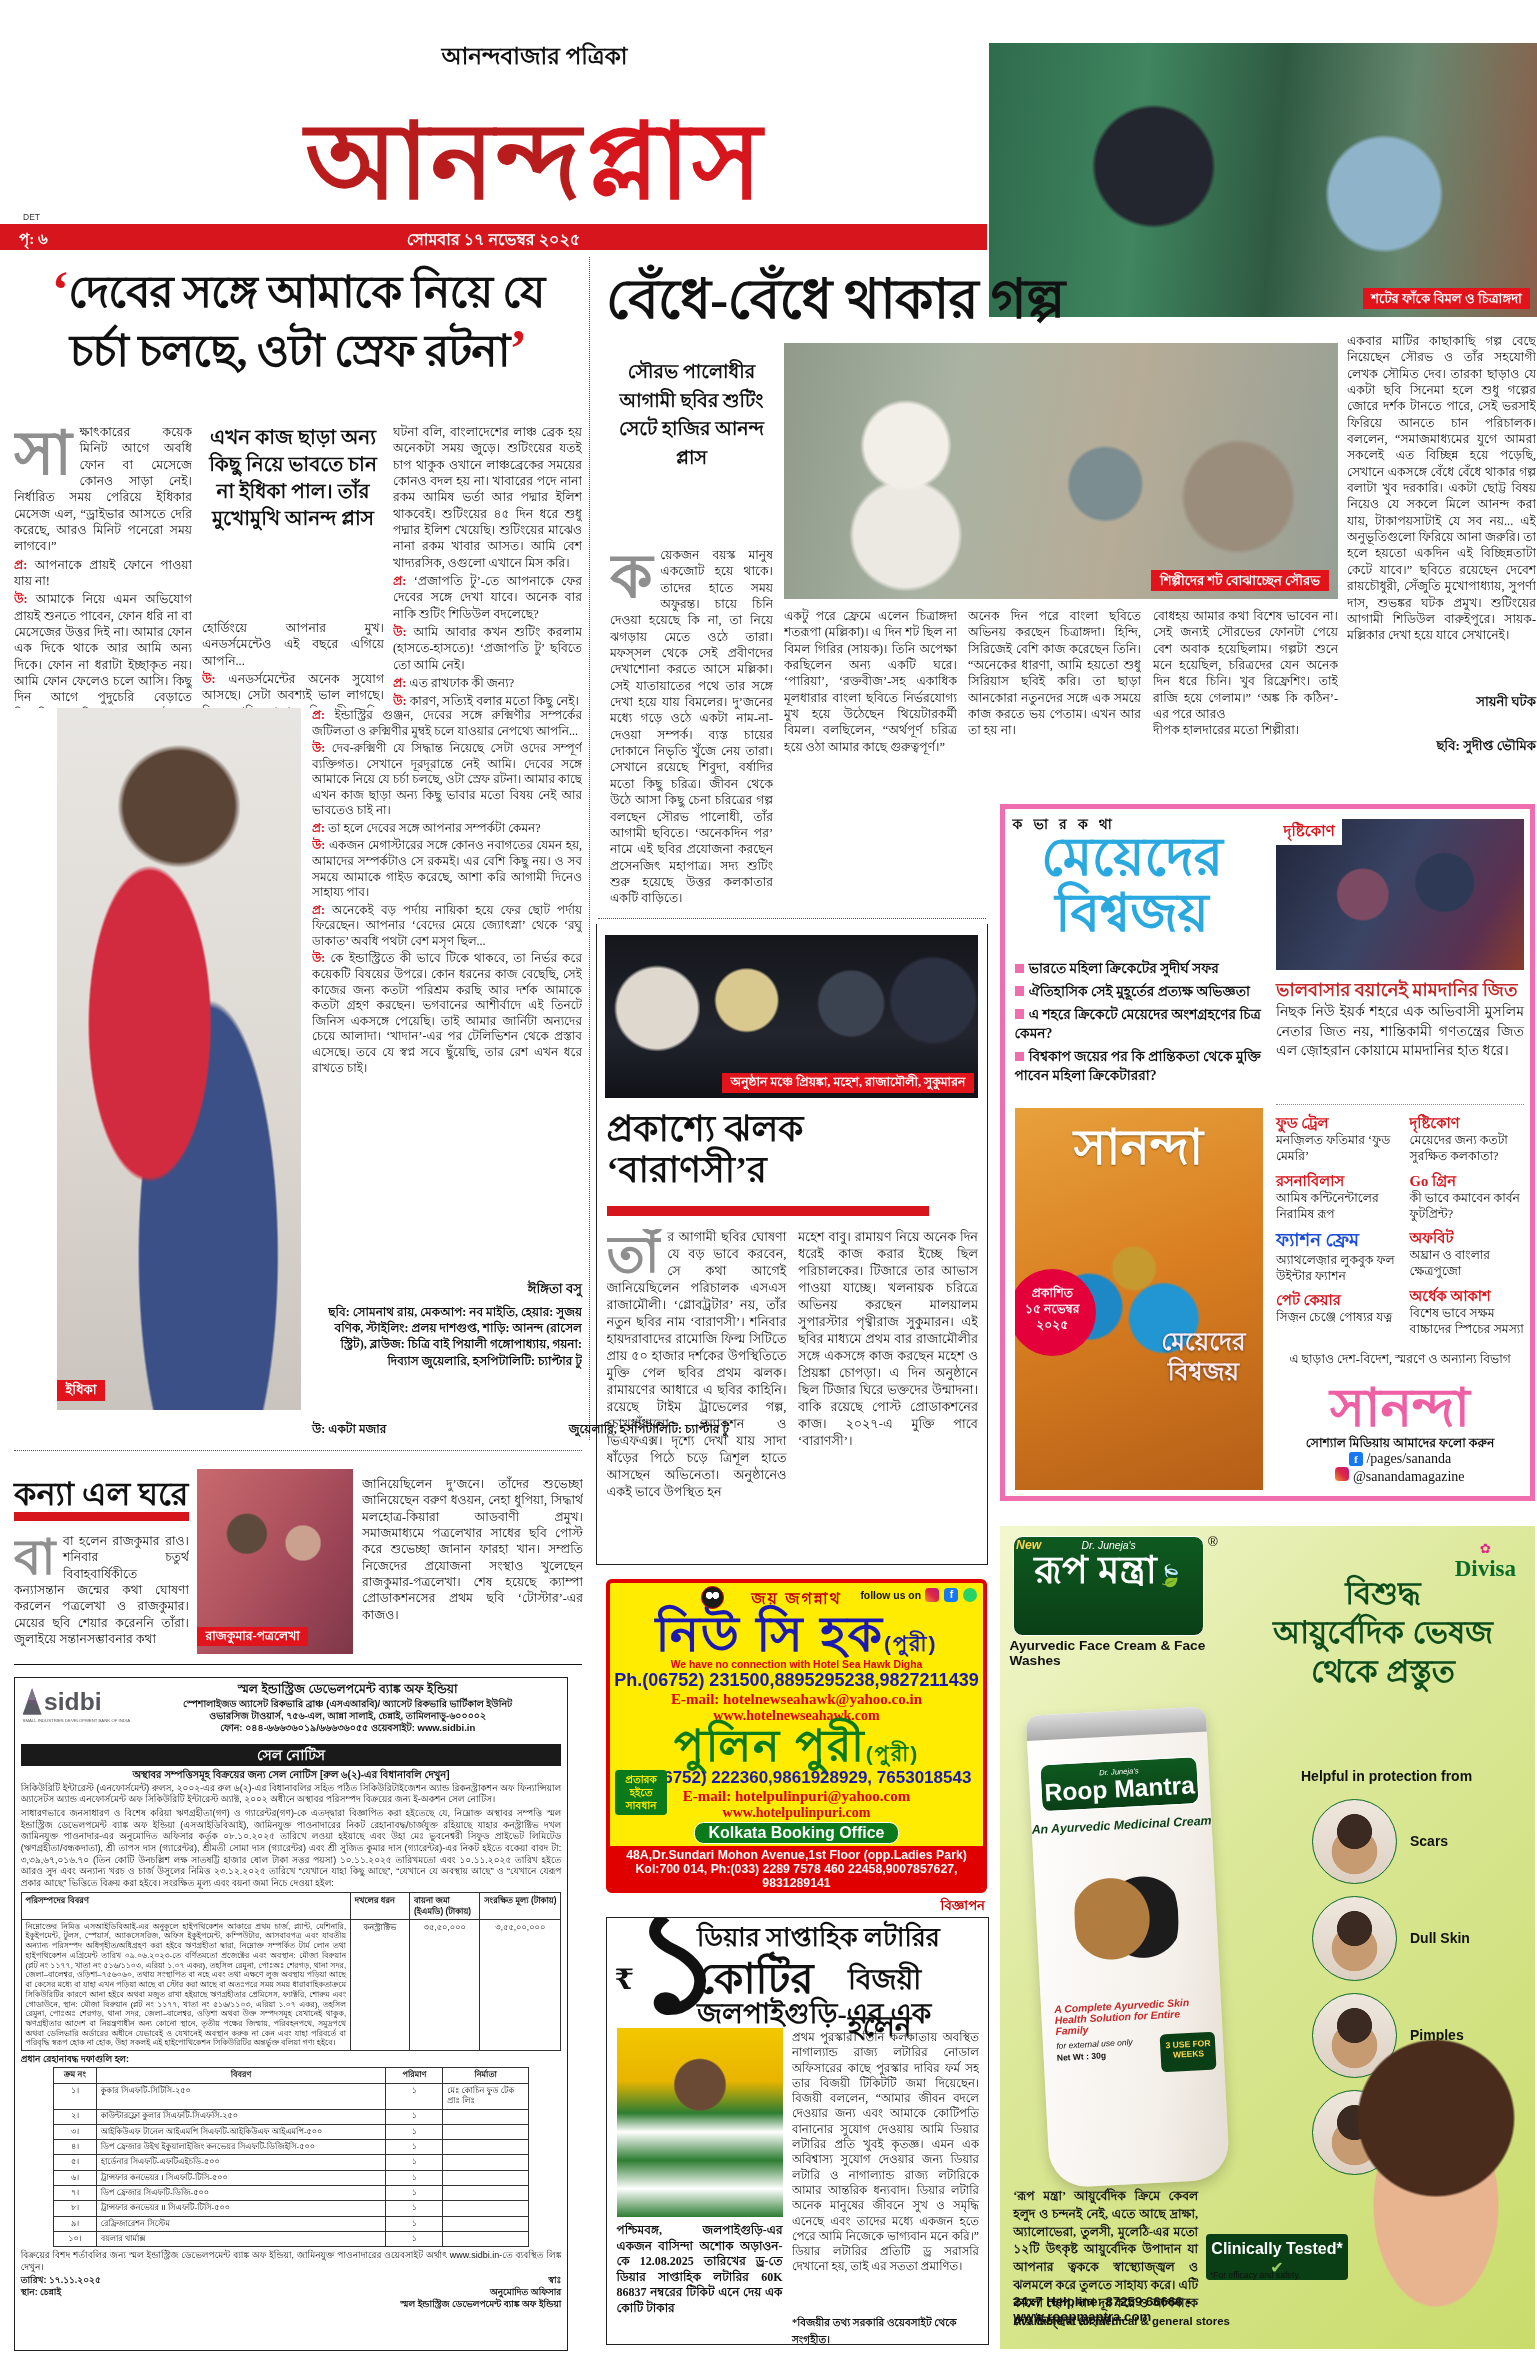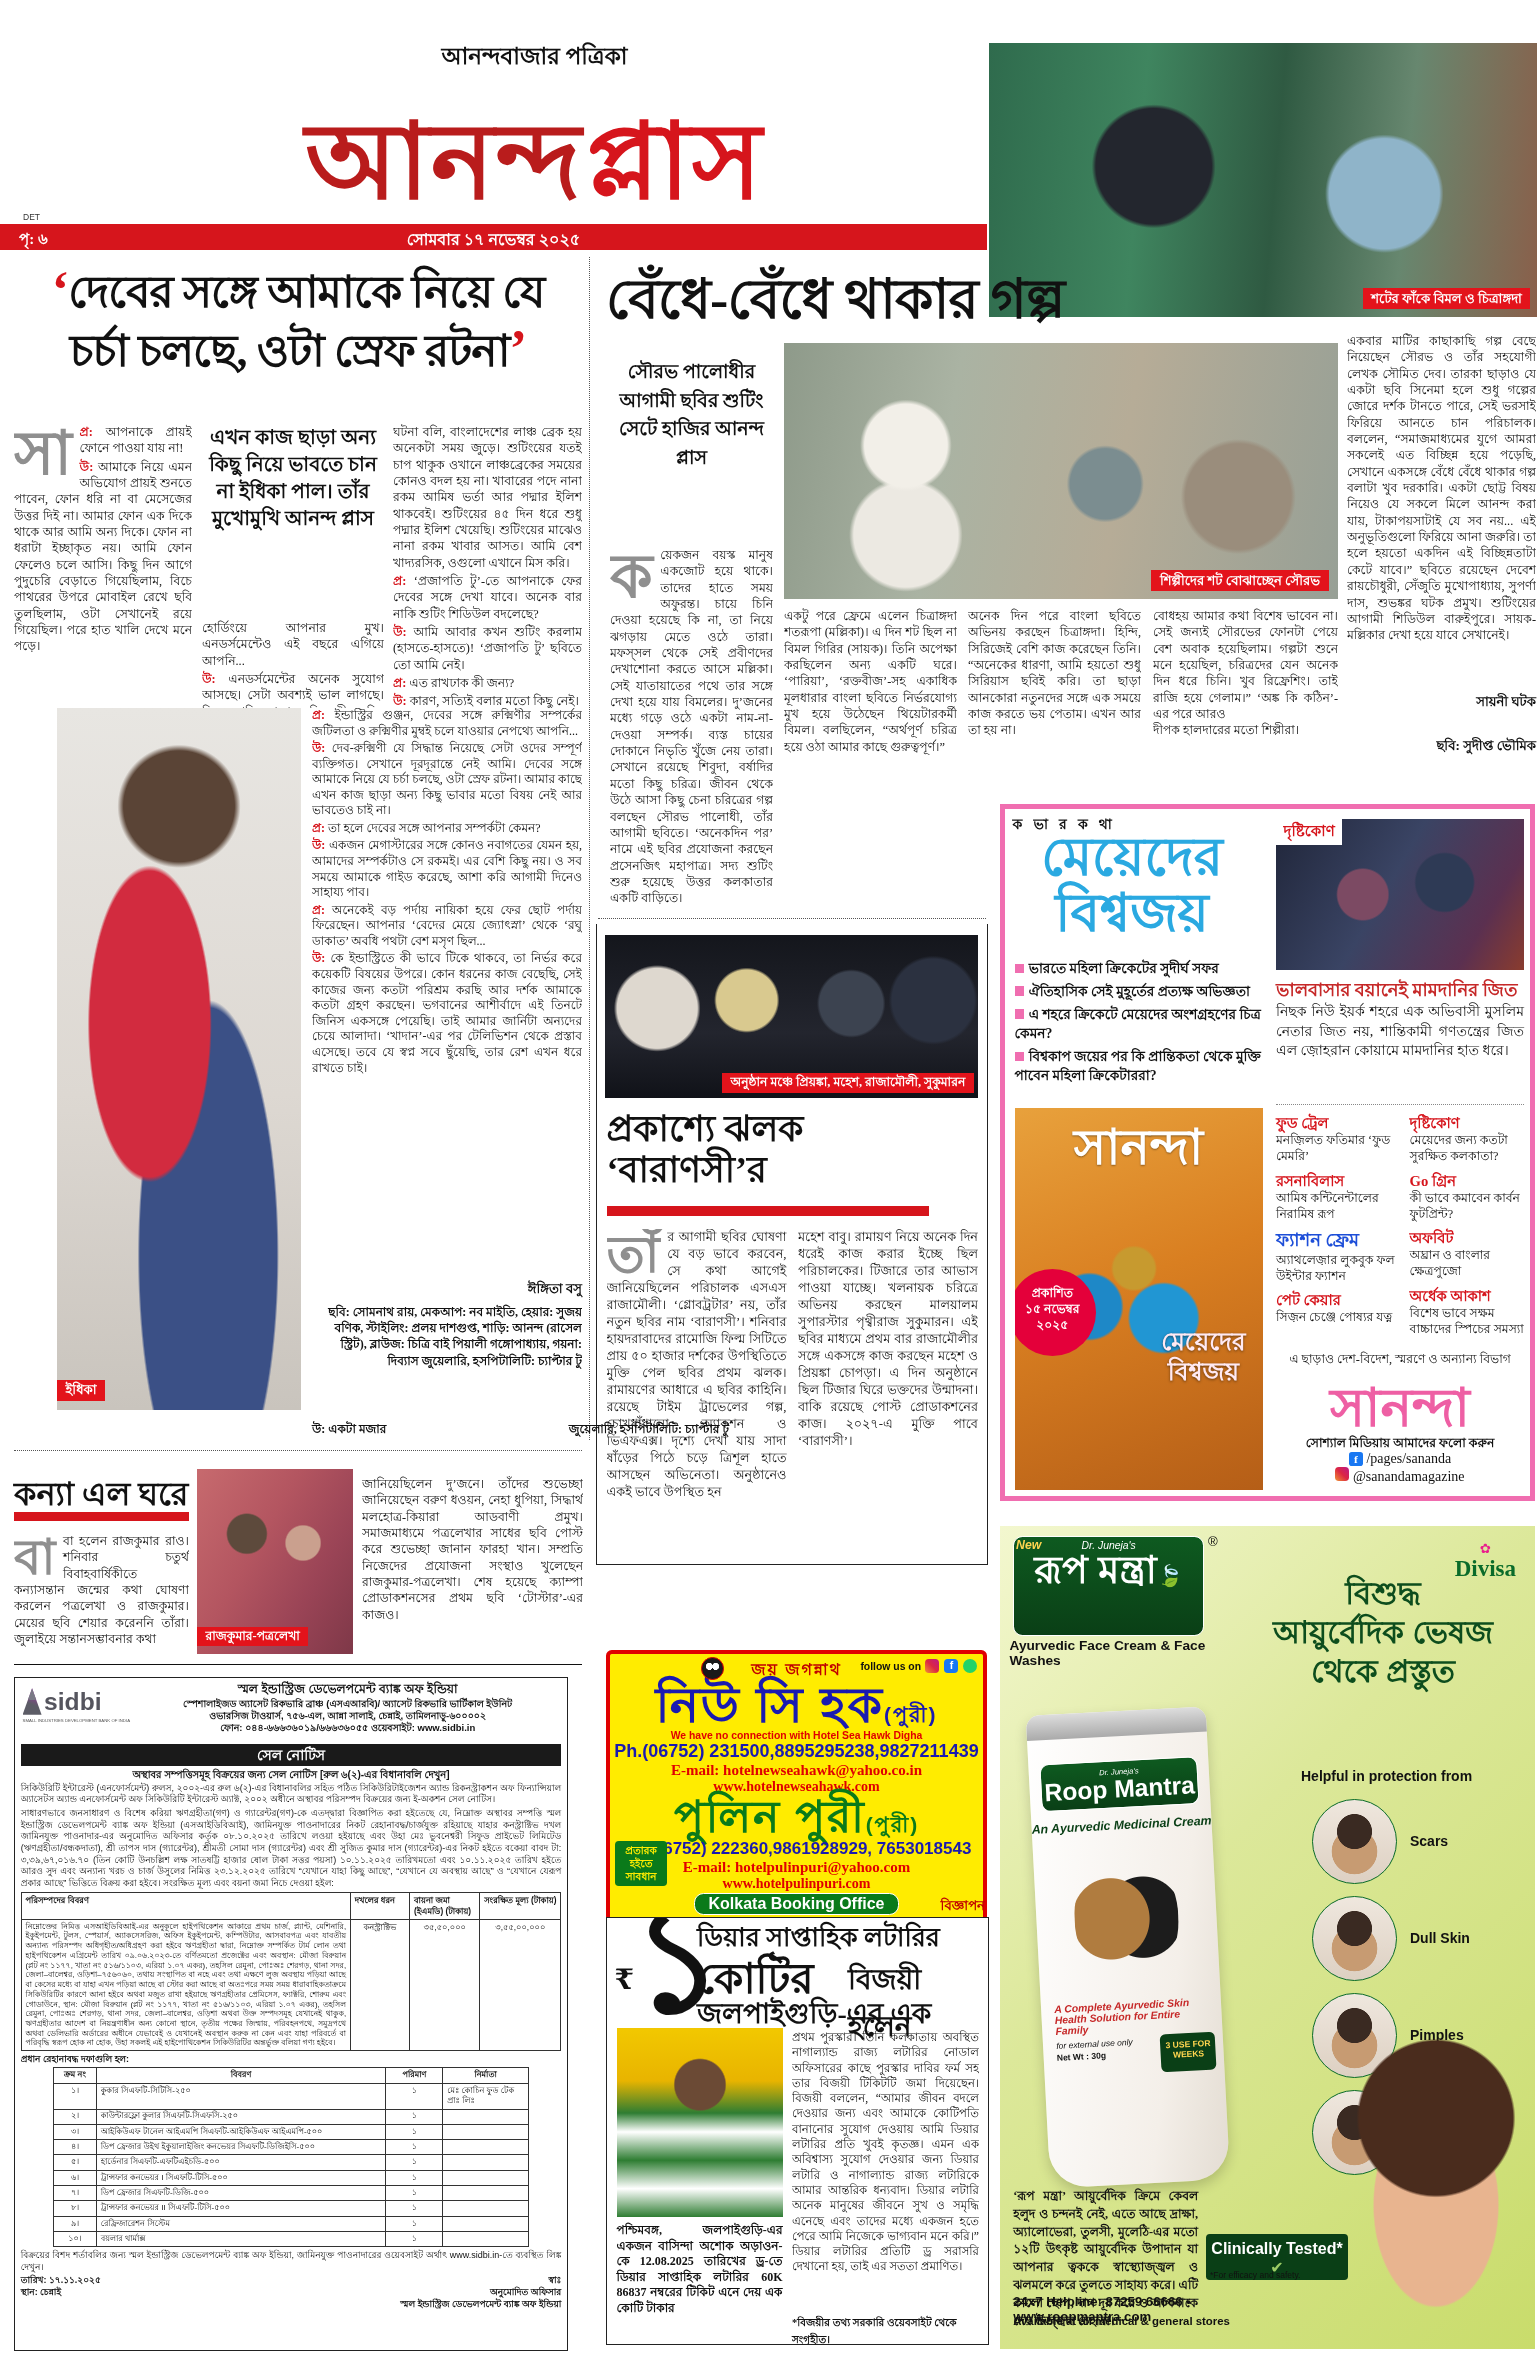--- a/index.html
+++ b/index.html
@@ -54,20 +54,21 @@
 
   <div class="abs" style="left:14px;top:260px;width:568px;height:150px;text-align:center;font-weight:bold;
               font-size:44px;line-height:1.12;letter-spacing:-0.9px;">
     <span style="color:#d6151c;font-size:53px;">‘</span><span>দেবের সঙ্গে আমাকে নিয়ে যে</span><br>
     <span>চর্চা চলছে, ওটা স্রেফ রটনা</span><span style="color:#d6151c;font-size:53px;">’</span>
   </div>
 
   <div class="abs col jus" style="left:14px;top:424px;width:178px;height:284px;overflow:hidden;">
     <span class="dropcap">সা</span>
     <div>
+        <p class="para"><span class="qtag"></span> <span>ক্ষাৎকারের কয়েক মিনিট আগে অবধি ফোন বা মেসেজে কোনও সাড়া নেই। নির্ধারিত সময় পেরিয়ে ইধিকার মেসেজ এল, “ড্রাইভার আসতে দেরি করেছে, আরও মিনিট পনেরো সময় লাগবে।”</span></p>
         <p class="para"><span class="qtag">প্র:</span> <span>আপনাকে প্রায়ই ফোনে পাওয়া যায় না!</span></p>
         <p class="para"><span class="qtag">উ:</span> <span>আমাকে নিয়ে এমন অভিযোগ প্রায়ই শুনতে পাবেন, ফোন ধরি না বা মেসেজের উত্তর দিই না। আমার ফোন এক দিকে থাকে আর আমি অন্য দিকে। ফোন না ধরাটা ইচ্ছাকৃত নয়। আমি ফোন ফেলেও চলে আসি। কিছু দিন আগে পুদুচেরি বেড়াতে গিয়েছিলাম, বিচে পাথরের উপরে মোবাইল রেখে ছবি তুলছিলাম, ওটা সেখানেই রয়ে গিয়েছিল। পরে হাত খালি দেখে মনে পড়ে।</span></p>
       </div>
   </div>
   <div class="abs" style="left:202px;top:424px;width:182px;height:189px;font-weight:bold;font-size:20px;line-height:1.35;text-align:center;">
     <span>এখন কাজ ছাড়া অন্য কিছু নিয়ে ভাবতে চান না ইধিকা পাল। তাঁর মুখোমুখি আনন্দ প্লাস</span>
   </div>
   <div class="abs col jus" style="left:202px;top:620px;width:182px;height:88px;overflow:hidden;">
     <div>
         <p class="para"><span class="qtag"></span> <span>হোর্ডিংয়ে আপনার মুখ। এনডর্সমেন্টেও এই বছরে এগিয়ে আপনি...</span></p>
@@ -291,21 +292,21 @@
           <div>স্থান: চেন্নাই</div>
       </div>
       <div style="position:absolute;right:0;top:0;text-align:right;font-weight:bold;">
         <div>স্বাঃ</div>
           <div>অনুমোদিত অফিসার</div>
           <div>স্মল ইন্ডাস্ট্রিজ ডেভেলপমেন্ট ব্যাঙ্ক অফ ইন্ডিয়া</div>
       </div>
     </div>
   </div>
 
-  <div class="abs sansm" style="left:606px;top:1650px;width:381px;height:314px;background:#ffec00;border:4.7px solid #e00000;border-radius:5.7px;box-sizing:border-box;text-align:center;overflow:hidden;">
+  <div class="abs sansm" style="left:606px;top:1579px;width:381px;height:314px;background:#ffec00;border:4.7px solid #e00000;border-radius:5.7px;box-sizing:border-box;text-align:center;overflow:hidden;">
     <div style="position:relative;height:24.6px;margin-top:2.8px;">
       <span style="position:absolute;left:91px;top:0;width:21px;height:21px;border-radius:50%;background:
             radial-gradient(circle at 35% 40%, #fff 0 18%, rgba(0,0,0,0) 20%),
             radial-gradient(circle at 65% 40%, #fff 0 18%, rgba(0,0,0,0) 20%),
             #1a1a1a;border:1.9px solid #d00;"></span>
       <span style="font-weight:bold;font-size:16px;color:#c00000;letter-spacing:1.9px;">জয় জগন্নাথ</span>
       <span style="position:absolute;right:62px;top:3.8px;font-size:10.4px;font-weight:bold;">follow us on</span>
       <span style="position:absolute;right:44px;top:1.9px;width:14px;height:14px;border-radius:3.8px;background:linear-gradient(45deg,#f09433,#dc2743,#bc1888);"></span>
       <span style="position:absolute;right:24.6px;top:1.9px;width:14px;height:14px;border-radius:3.8px;background:#1877f2;color:#fff;font-size:10.4px;font-weight:bold;line-height:14px;">f</span>
       <span style="position:absolute;right:5.7px;top:1.9px;width:14px;height:14px;border-radius:50%;background:#25d366;"></span>

